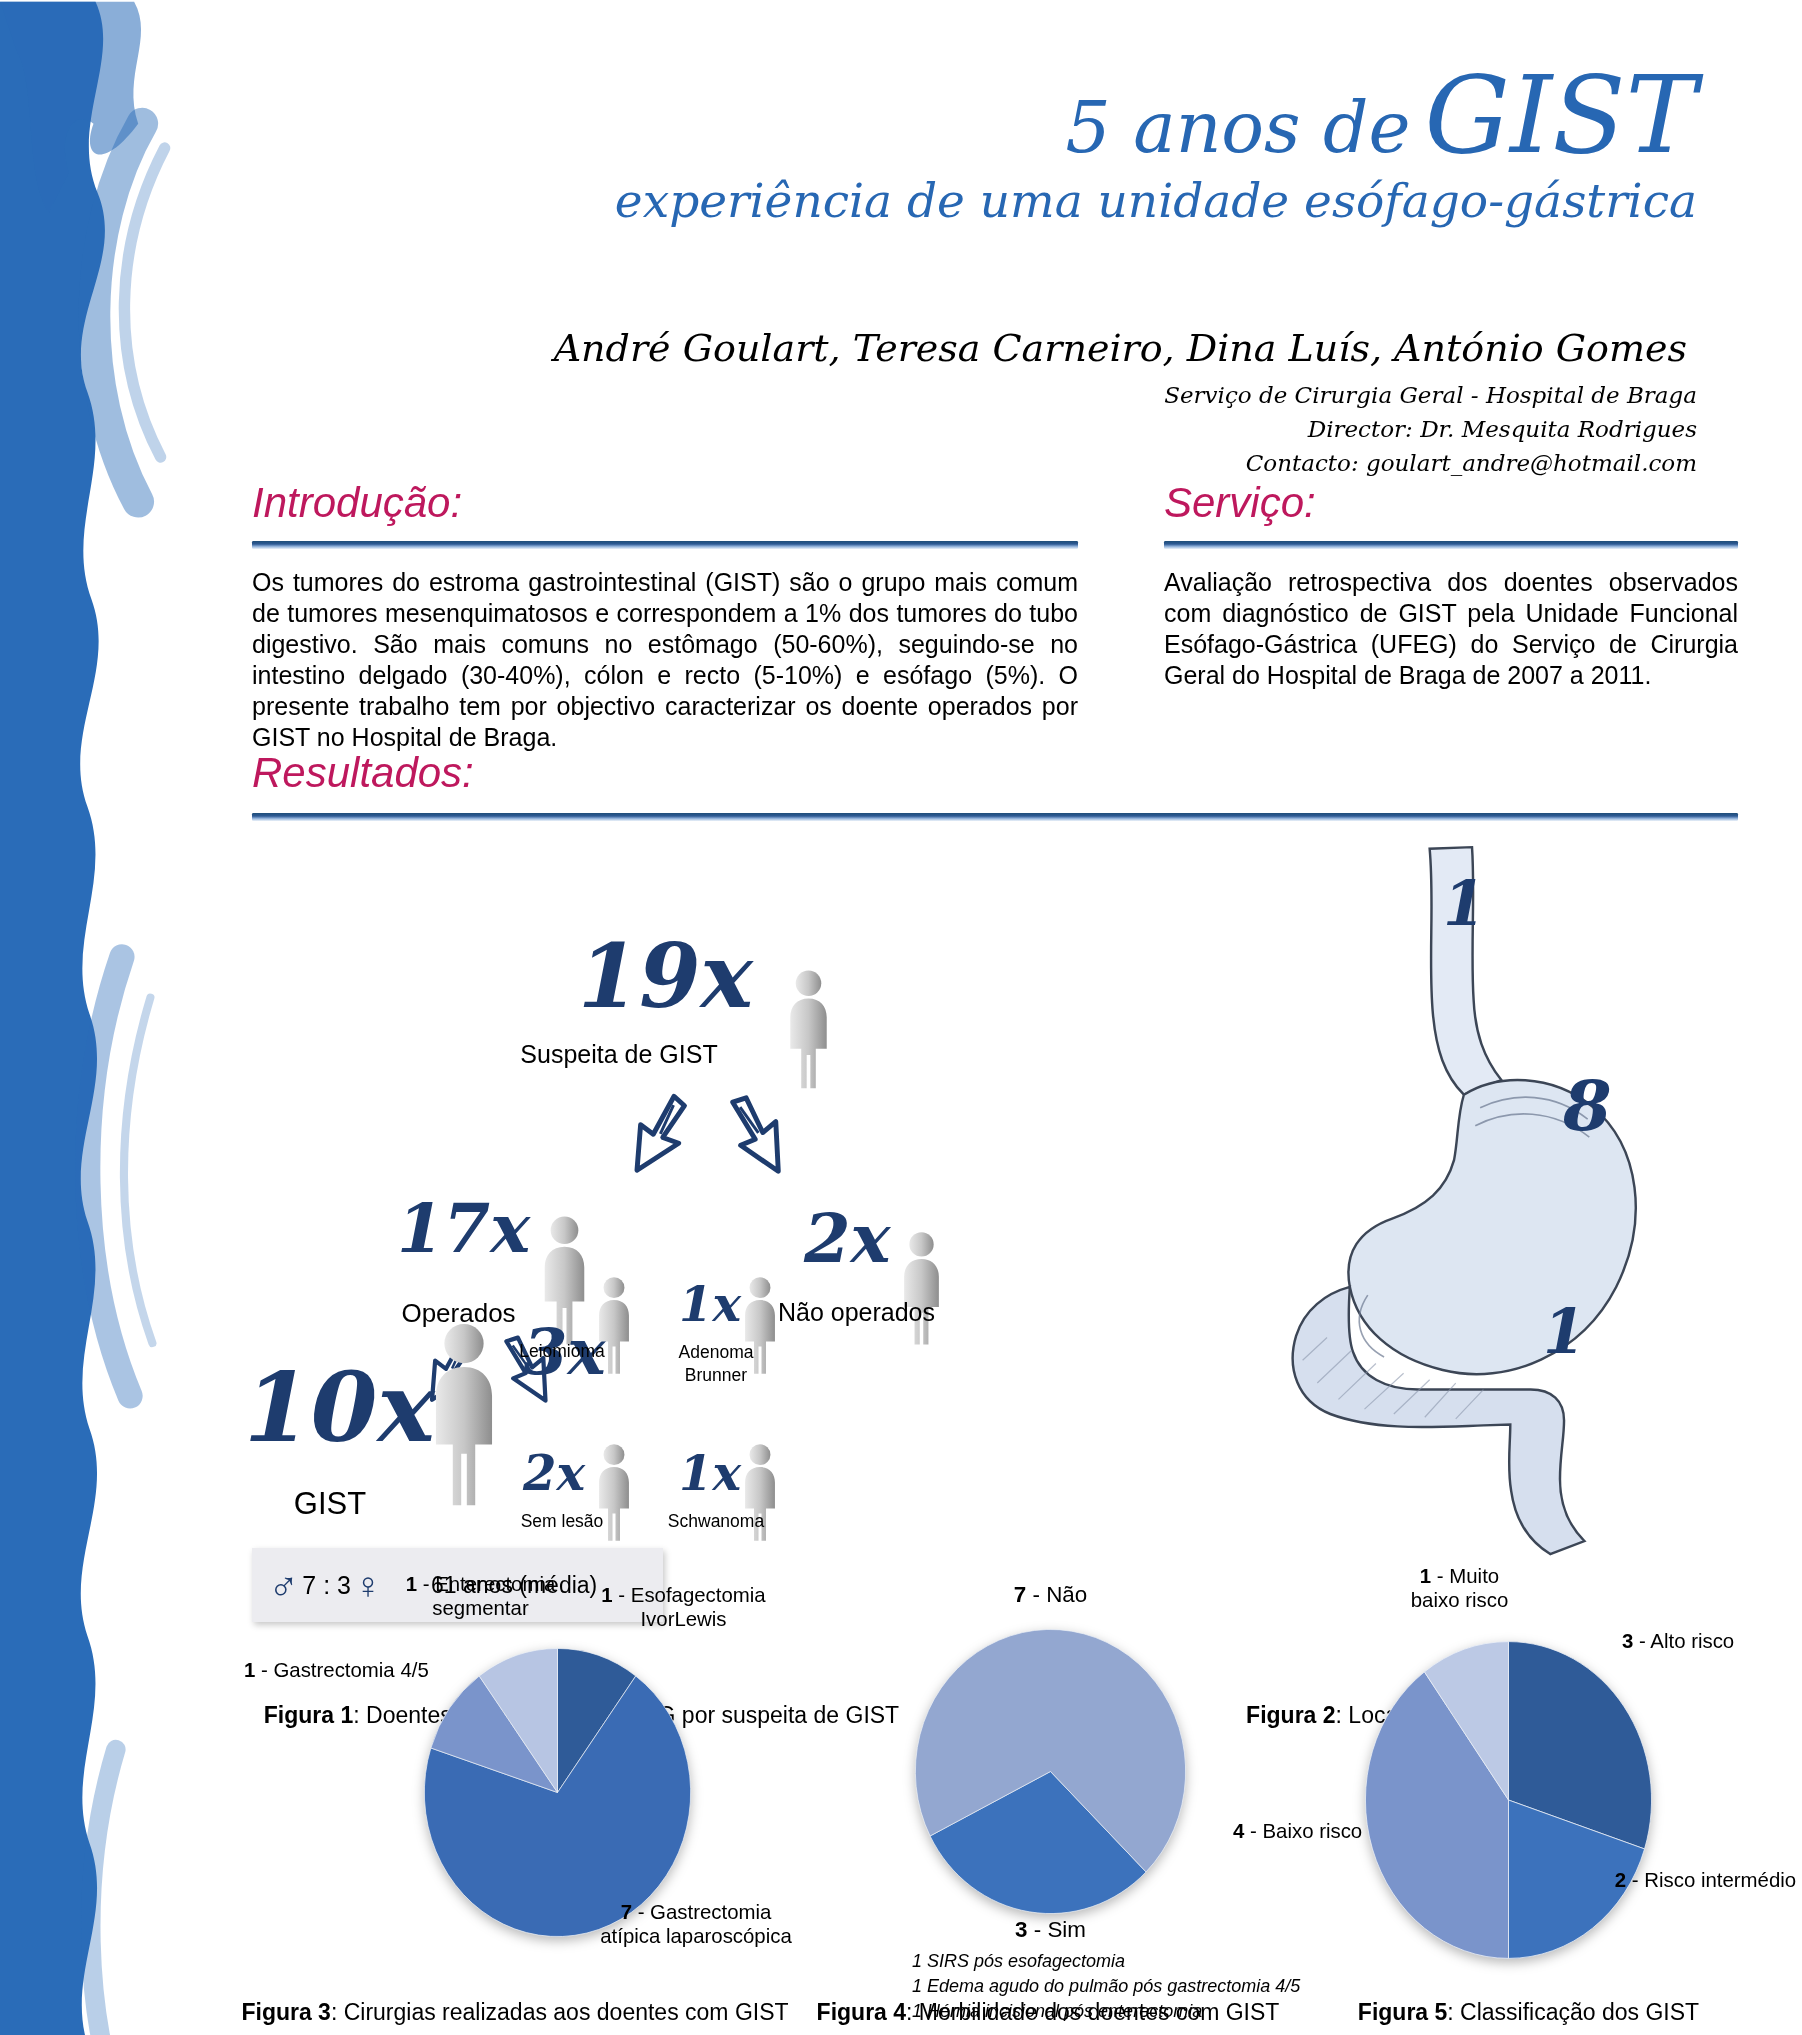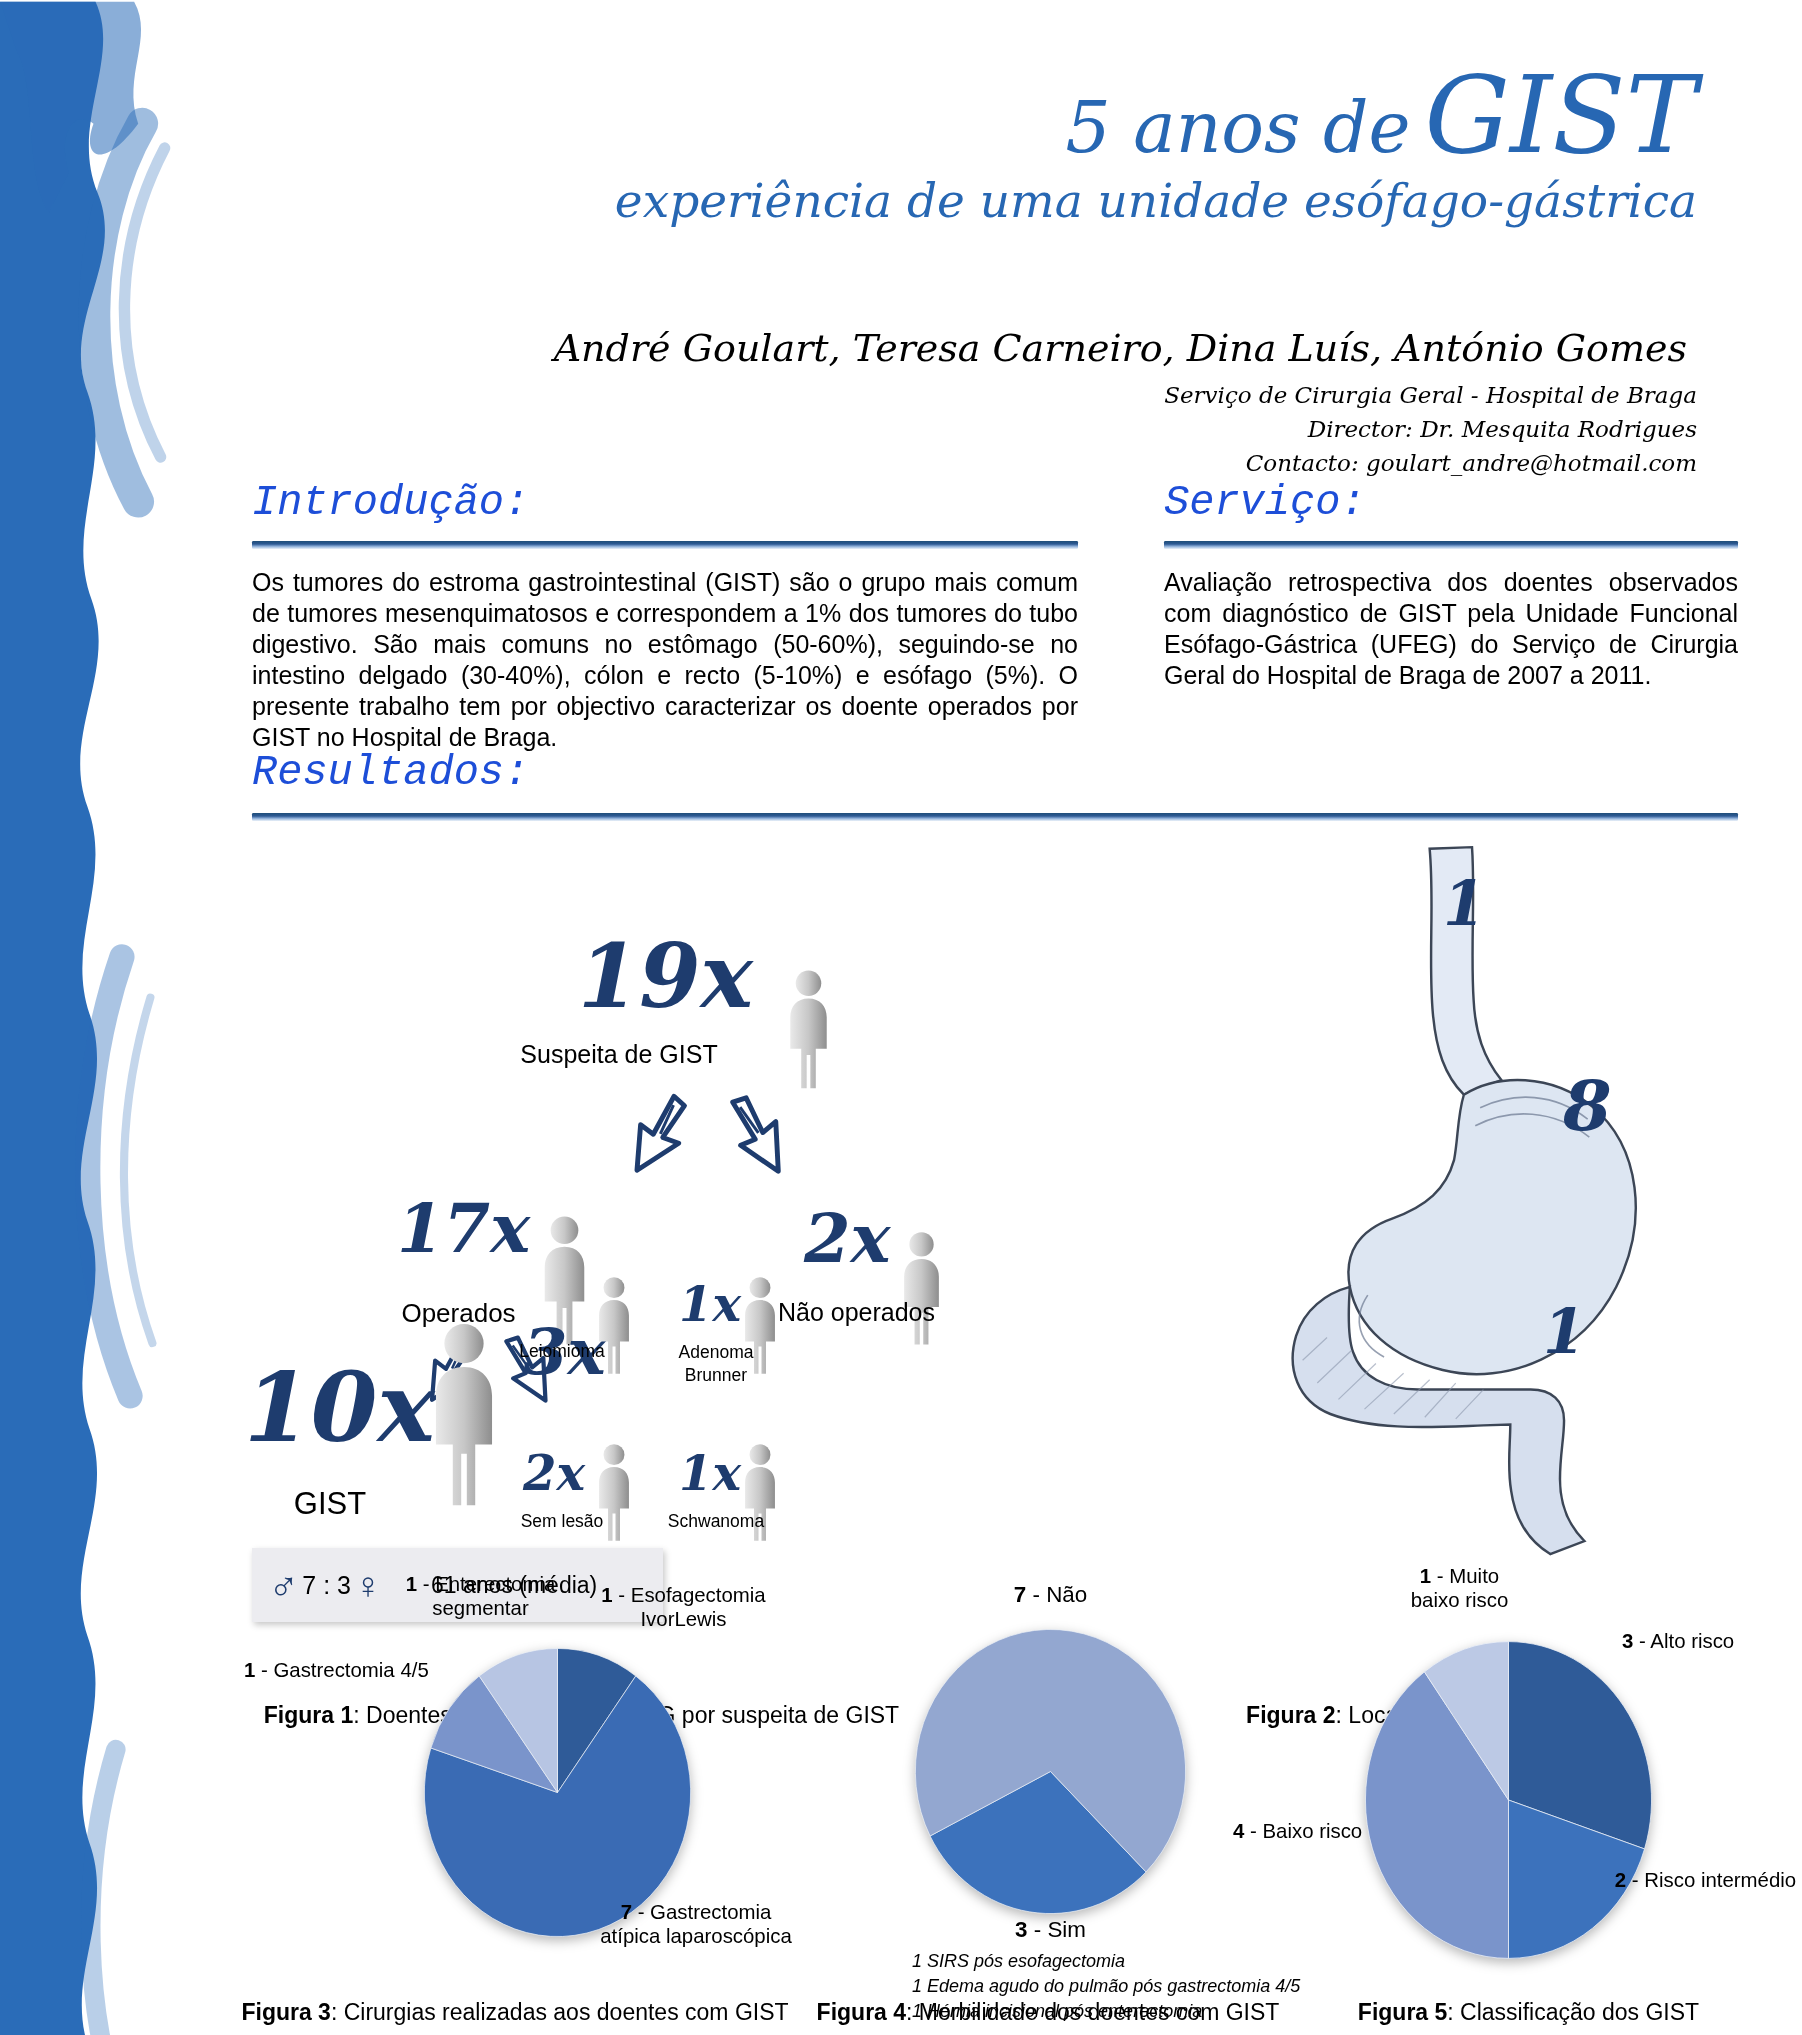--- a/index.html
+++ b/index.html
@@ -3,21 +3,21 @@
 <meta charset="utf-8">
 <style>
   html,body{margin:0;padding:0;background:#888;}
   .poster{position:relative;width:1803px;height:2404px;background:#ffffff;
           font-family:"Liberation Sans",sans-serif;color:#000;overflow:hidden;}
   .abs{position:absolute;}
   .hand{font-family:"DejaVu Serif",serif;font-style:italic;}
   .blue{color:#2767B3;}
   .navy{color:#1E3C6E;}
   .cnt{font-family:"DejaVu Serif",serif;font-style:italic;font-weight:bold;color:#1E3C6E;line-height:1;}
-  .sec-h{font-family:Liberation Mono, monospace;font-style:italic;color:#1d4ed8;font-size:42px;line-height:1;}
+  .sec-h{font-family:Liberation Sans, sans-serif;font-style:italic;color:#be185d;font-size:42px;line-height:1;}
   .rule{position:absolute;height:8.1px;border-radius:1.2px;
         background:linear-gradient(180deg,#1F4E79 0%,#2E5A94 38%,#8FB0D9 68%,#EDF3FA 100%);}
   .body-txt{font-size:25px;line-height:31px;text-align:justify;}
   .fig-cap{font-size:23px;text-align:center;}
   .fig-cap b{font-weight:bold;}
   .pie-lbl{font-size:20.4px;line-height:24.4px;text-align:center;}
   .pie-lbl b{font-weight:bold;}
   .foot-note{font-size:18px;line-height:25px;font-style:italic;}
   .person{display:block;}
   .statbox{background:#ECECF0;box-shadow:2.4px 3.3px 6.5px rgba(0,0,0,.22);}

